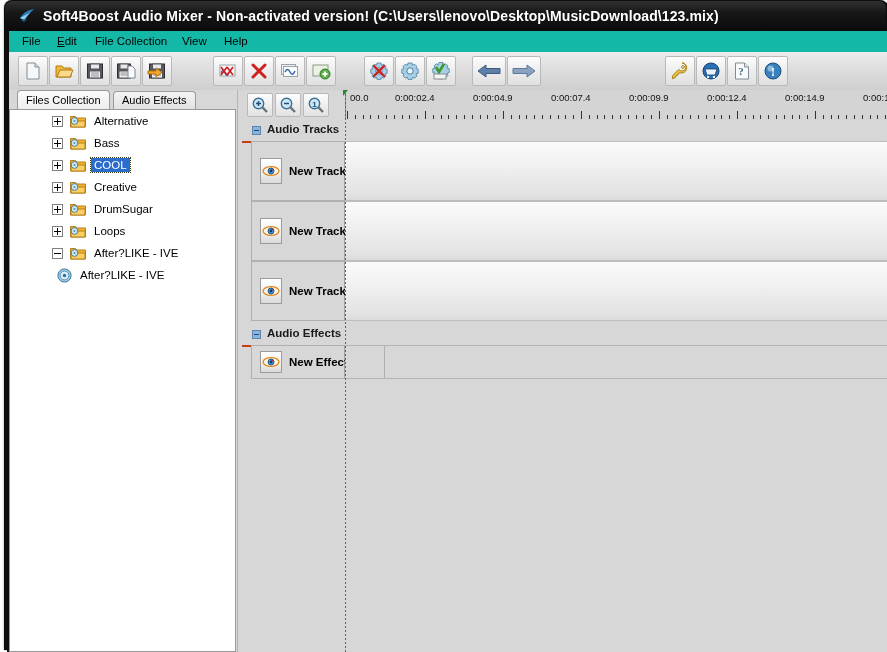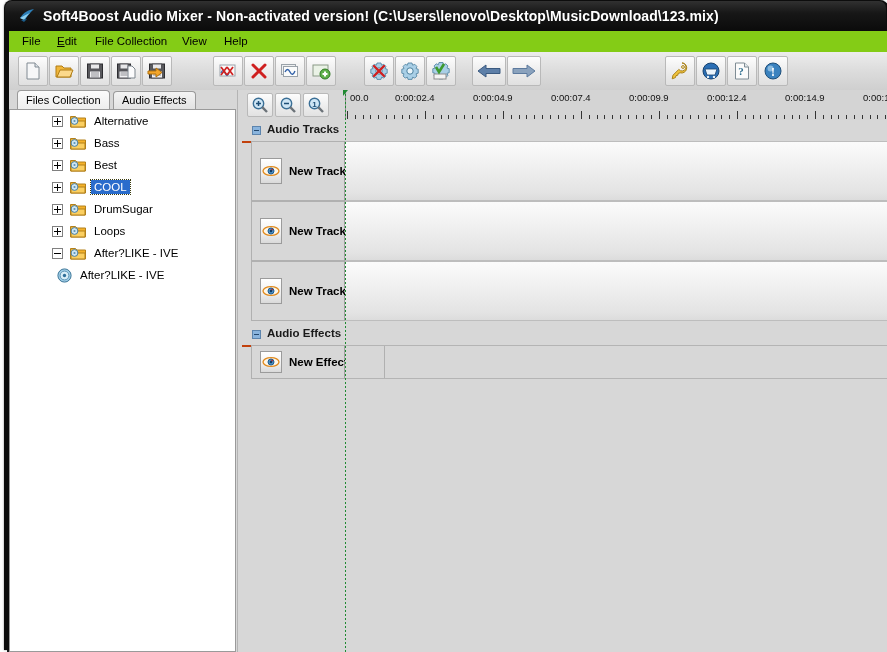--- a/index.html
+++ b/index.html
@@ -57,21 +57,21 @@
     position: absolute;
     left: 9px; top: 31px;
     width: 878px; height: 621px;
     background: #d7d7d7;
     overflow: hidden;
   }
   
   .menubar {
     position: absolute; left: 0; top: 0;
     width: 878px; height: 21px;
-    background: #84cc16;
+    background: #14b8a6;
   }
   .menu-item {
     position: absolute; top: 2px;
     height: 17px; line-height: 17px;
     font-size: 11.5px;
     color: #000;
     padding: 0 5px;
     cursor: default;
     white-space: nowrap;
   }
@@ -553,46 +553,46 @@
             <svg width="16" height="14" viewBox="0 0 16 14">
               <path d="M0.5 2.5 h5 l1.5 1.5 h8.5 v9 h-15 z" fill="#f5b22a" stroke="#b3801a"></path>
               <path d="M1 13 v-6 h14 v6 z" fill="#fbcf61" stroke="#b3801a"></path>
               <circle cx="4.5" cy="7" r="3.4" fill="#cfe6f3" stroke="#4b7f9e"></circle>
               <circle cx="4.5" cy="7" r="1.1" fill="#5d93b5"></circle>
             </svg>
           </span>
           <span class="tree-label">Bass</span>
         </div>
 
+
         <div class="tree-row">
           <span class="expander plus"></span>
           <span class="tree-icon">
             <svg width="16" height="14" viewBox="0 0 16 14">
               <path d="M0.5 2.5 h5 l1.5 1.5 h8.5 v9 h-15 z" fill="#f5b22a" stroke="#b3801a"></path>
               <path d="M1 13 v-6 h14 v6 z" fill="#fbcf61" stroke="#b3801a"></path>
               <circle cx="4.5" cy="7" r="3.4" fill="#cfe6f3" stroke="#4b7f9e"></circle>
               <circle cx="4.5" cy="7" r="1.1" fill="#5d93b5"></circle>
             </svg>
           </span>
-          <span class="tree-label">Best</span>
+          <span class="tree-label selected">COOL</span>
         </div>
 
         <div class="tree-row">
           <span class="expander plus"></span>
           <span class="tree-icon">
             <svg width="16" height="14" viewBox="0 0 16 14">
               <path d="M0.5 2.5 h5 l1.5 1.5 h8.5 v9 h-15 z" fill="#f5b22a" stroke="#b3801a"></path>
               <path d="M1 13 v-6 h14 v6 z" fill="#fbcf61" stroke="#b3801a"></path>
               <circle cx="4.5" cy="7" r="3.4" fill="#cfe6f3" stroke="#4b7f9e"></circle>
               <circle cx="4.5" cy="7" r="1.1" fill="#5d93b5"></circle>
             </svg>
           </span>
-          <span class="tree-label selected">COOL</span>
-        </div>
-
+          <span class="tree-label">Creative</span>
+        </div>
 
         <div class="tree-row">
           <span class="expander plus"></span>
           <span class="tree-icon">
             <svg width="16" height="14" viewBox="0 0 16 14">
               <path d="M0.5 2.5 h5 l1.5 1.5 h8.5 v9 h-15 z" fill="#f5b22a" stroke="#b3801a"></path>
               <path d="M1 13 v-6 h14 v6 z" fill="#fbcf61" stroke="#b3801a"></path>
               <circle cx="4.5" cy="7" r="3.4" fill="#cfe6f3" stroke="#4b7f9e"></circle>
               <circle cx="4.5" cy="7" r="1.1" fill="#5d93b5"></circle>
             </svg>

